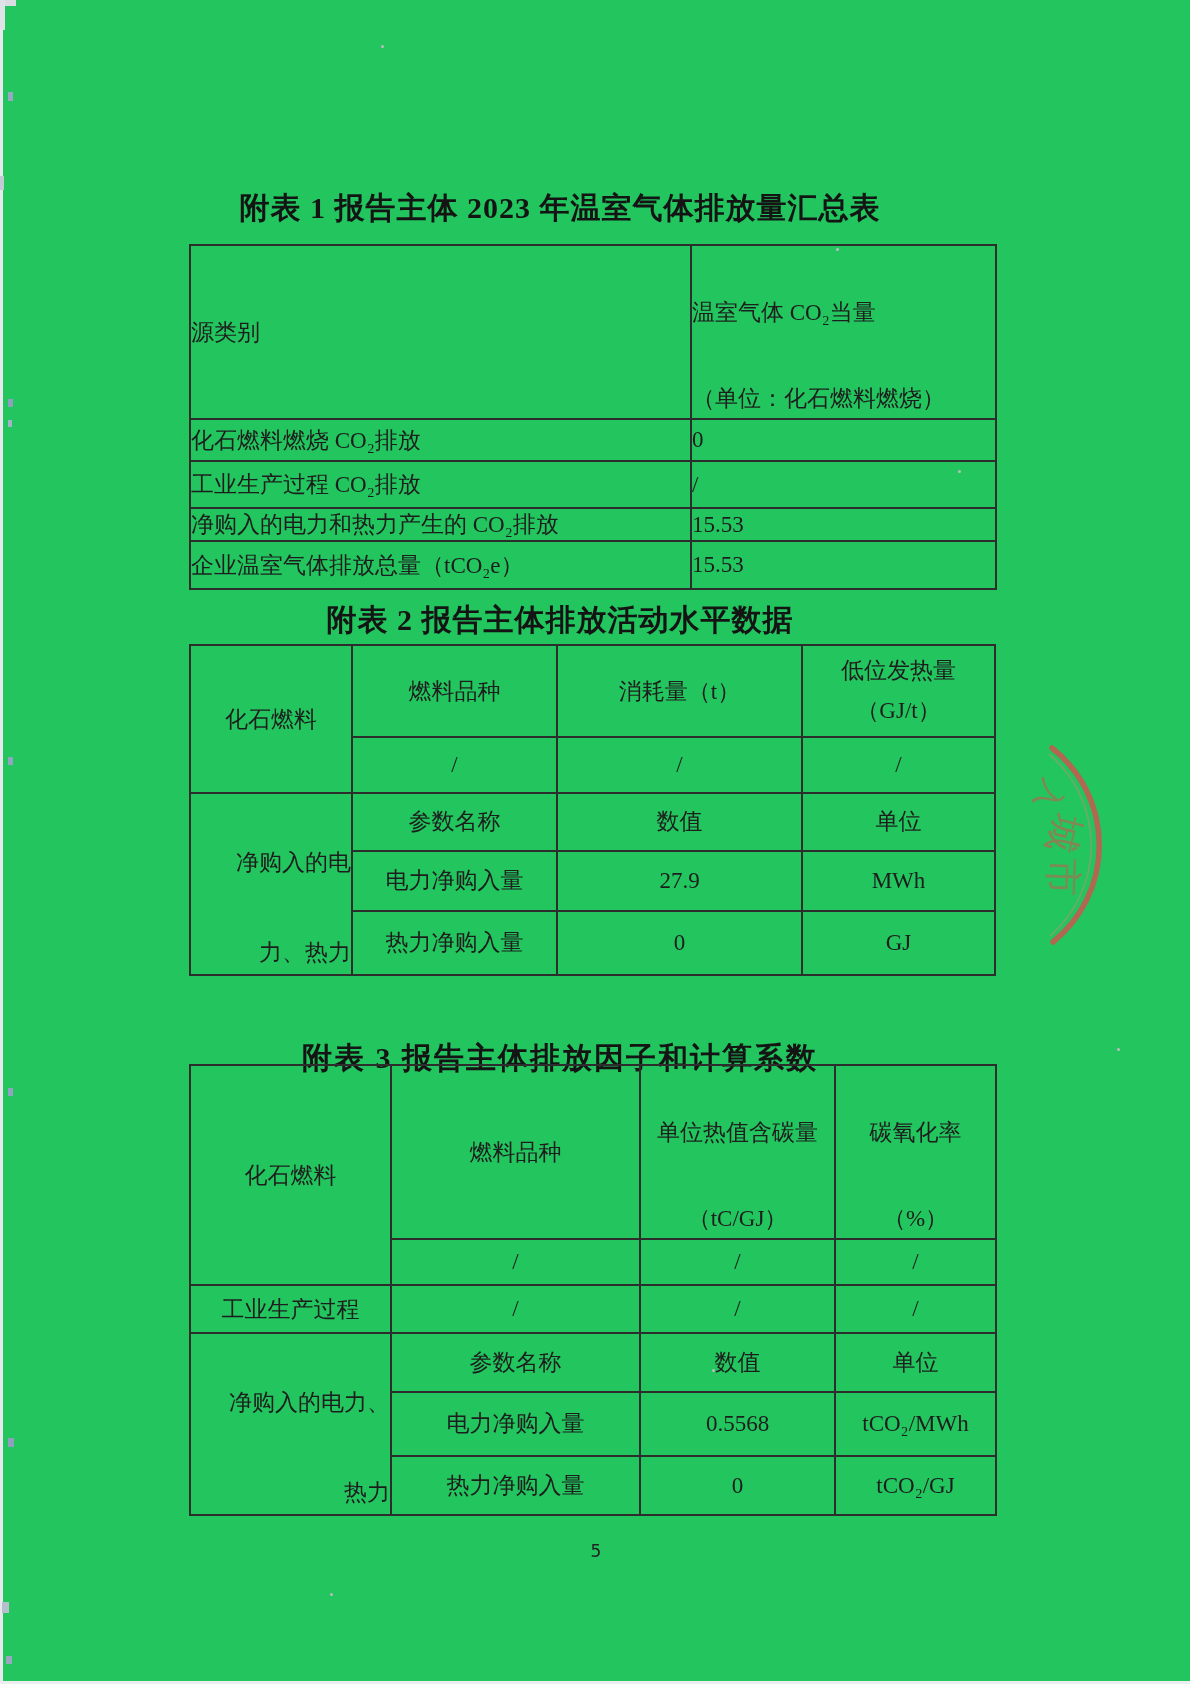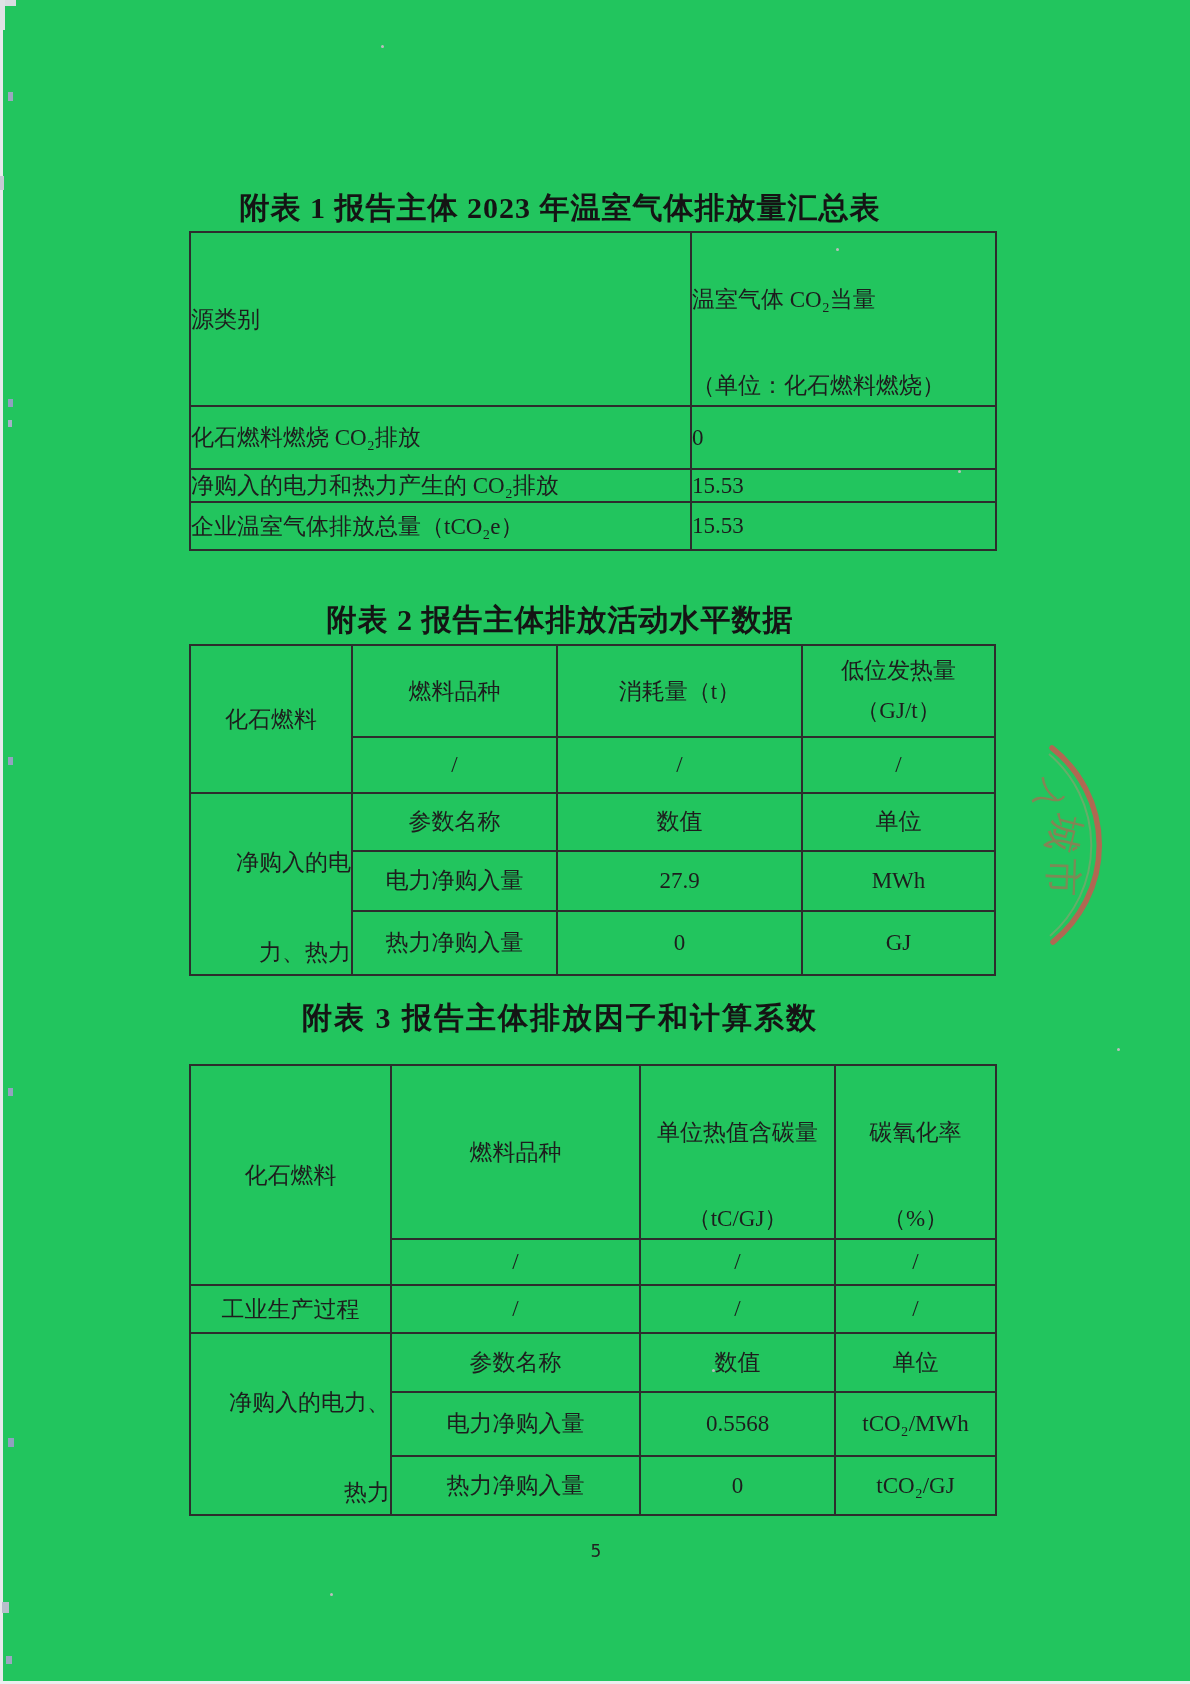--- a/index.html
+++ b/index.html
@@ -55,36 +55,40 @@
   .s1{left:381px; top:45px;} .s2{left:836px; top:248px;} .s3{left:1117px; top:1048px;}
   .s4{left:712px; top:1369px;} .s5{left:330px; top:1593px;} .s6{left:958px; top:470px;}
 </style>
 </head>
 <body>
 
 <div class="page">
 
   <div class="tbl-title" style="top:188px">附表 1 报告主体 2023 年温室气体排放量汇总表</div>
 
-  <table class="doc" style="left:189px; top:231px; width:806px">
+  <table class="doc" style="left:189px; top:244px; width:806px">
     <colgroup>
         <col style="width:501px">
         <col style="width:305px">
       </colgroup>
     <tbody>
       <tr style="height:88px">
         <td class="lft">源类别</td>
         <td class="val">
           <div class="ln">温室气体 CO₂当量</div>
           <div class="ln">（单位：化石燃料燃烧）</div>
         </td>
       </tr>
-      <tr style="height:63px">
+      <tr style="height:42px">
         <td class="lft">化石燃料燃烧 CO₂排放</td>
         <td class="val">0</td>
+      </tr>
+      <tr style="height:47px">
+        <td class="lft">工业生产过程 CO₂排放</td>
+        <td class="val">/</td>
       </tr>
       <tr style="height:28px">
         <td class="lft">净购入的电力和热力产生的 CO₂排放</td>
         <td class="val">15.53</td>
       </tr>
       <tr style="height:48px">
         <td class="lft">企业温室气体排放总量（tCO₂e）</td>
         <td class="val">15.53</td>
       </tr>
     </tbody>
@@ -129,21 +133,21 @@
         <td class="ctr">MWh</td>
       </tr>
       <tr style="height:49px">
         <td class="ctr">热力净购入量</td>
         <td class="ctr">0</td>
         <td class="ctr">GJ</td>
       </tr>
     </tbody>
   </table>
 
-  <div class="tbl-title" style="top:998px; letter-spacing:2px">附表 3 报告主体排放因子和计算系数</div>
+  <div class="tbl-title" style="top:1038px; letter-spacing:2px">附表 3 报告主体排放因子和计算系数</div>
 
   <table class="doc" style="left:189px; top:1064px; width:806px">
     <colgroup>
       <col style="width:201px">
         <col style="width:249px">
       <col style="width:195px">
         <col style="width:161px">
     </colgroup>
     <tbody>
       <tr style="height:78px">

